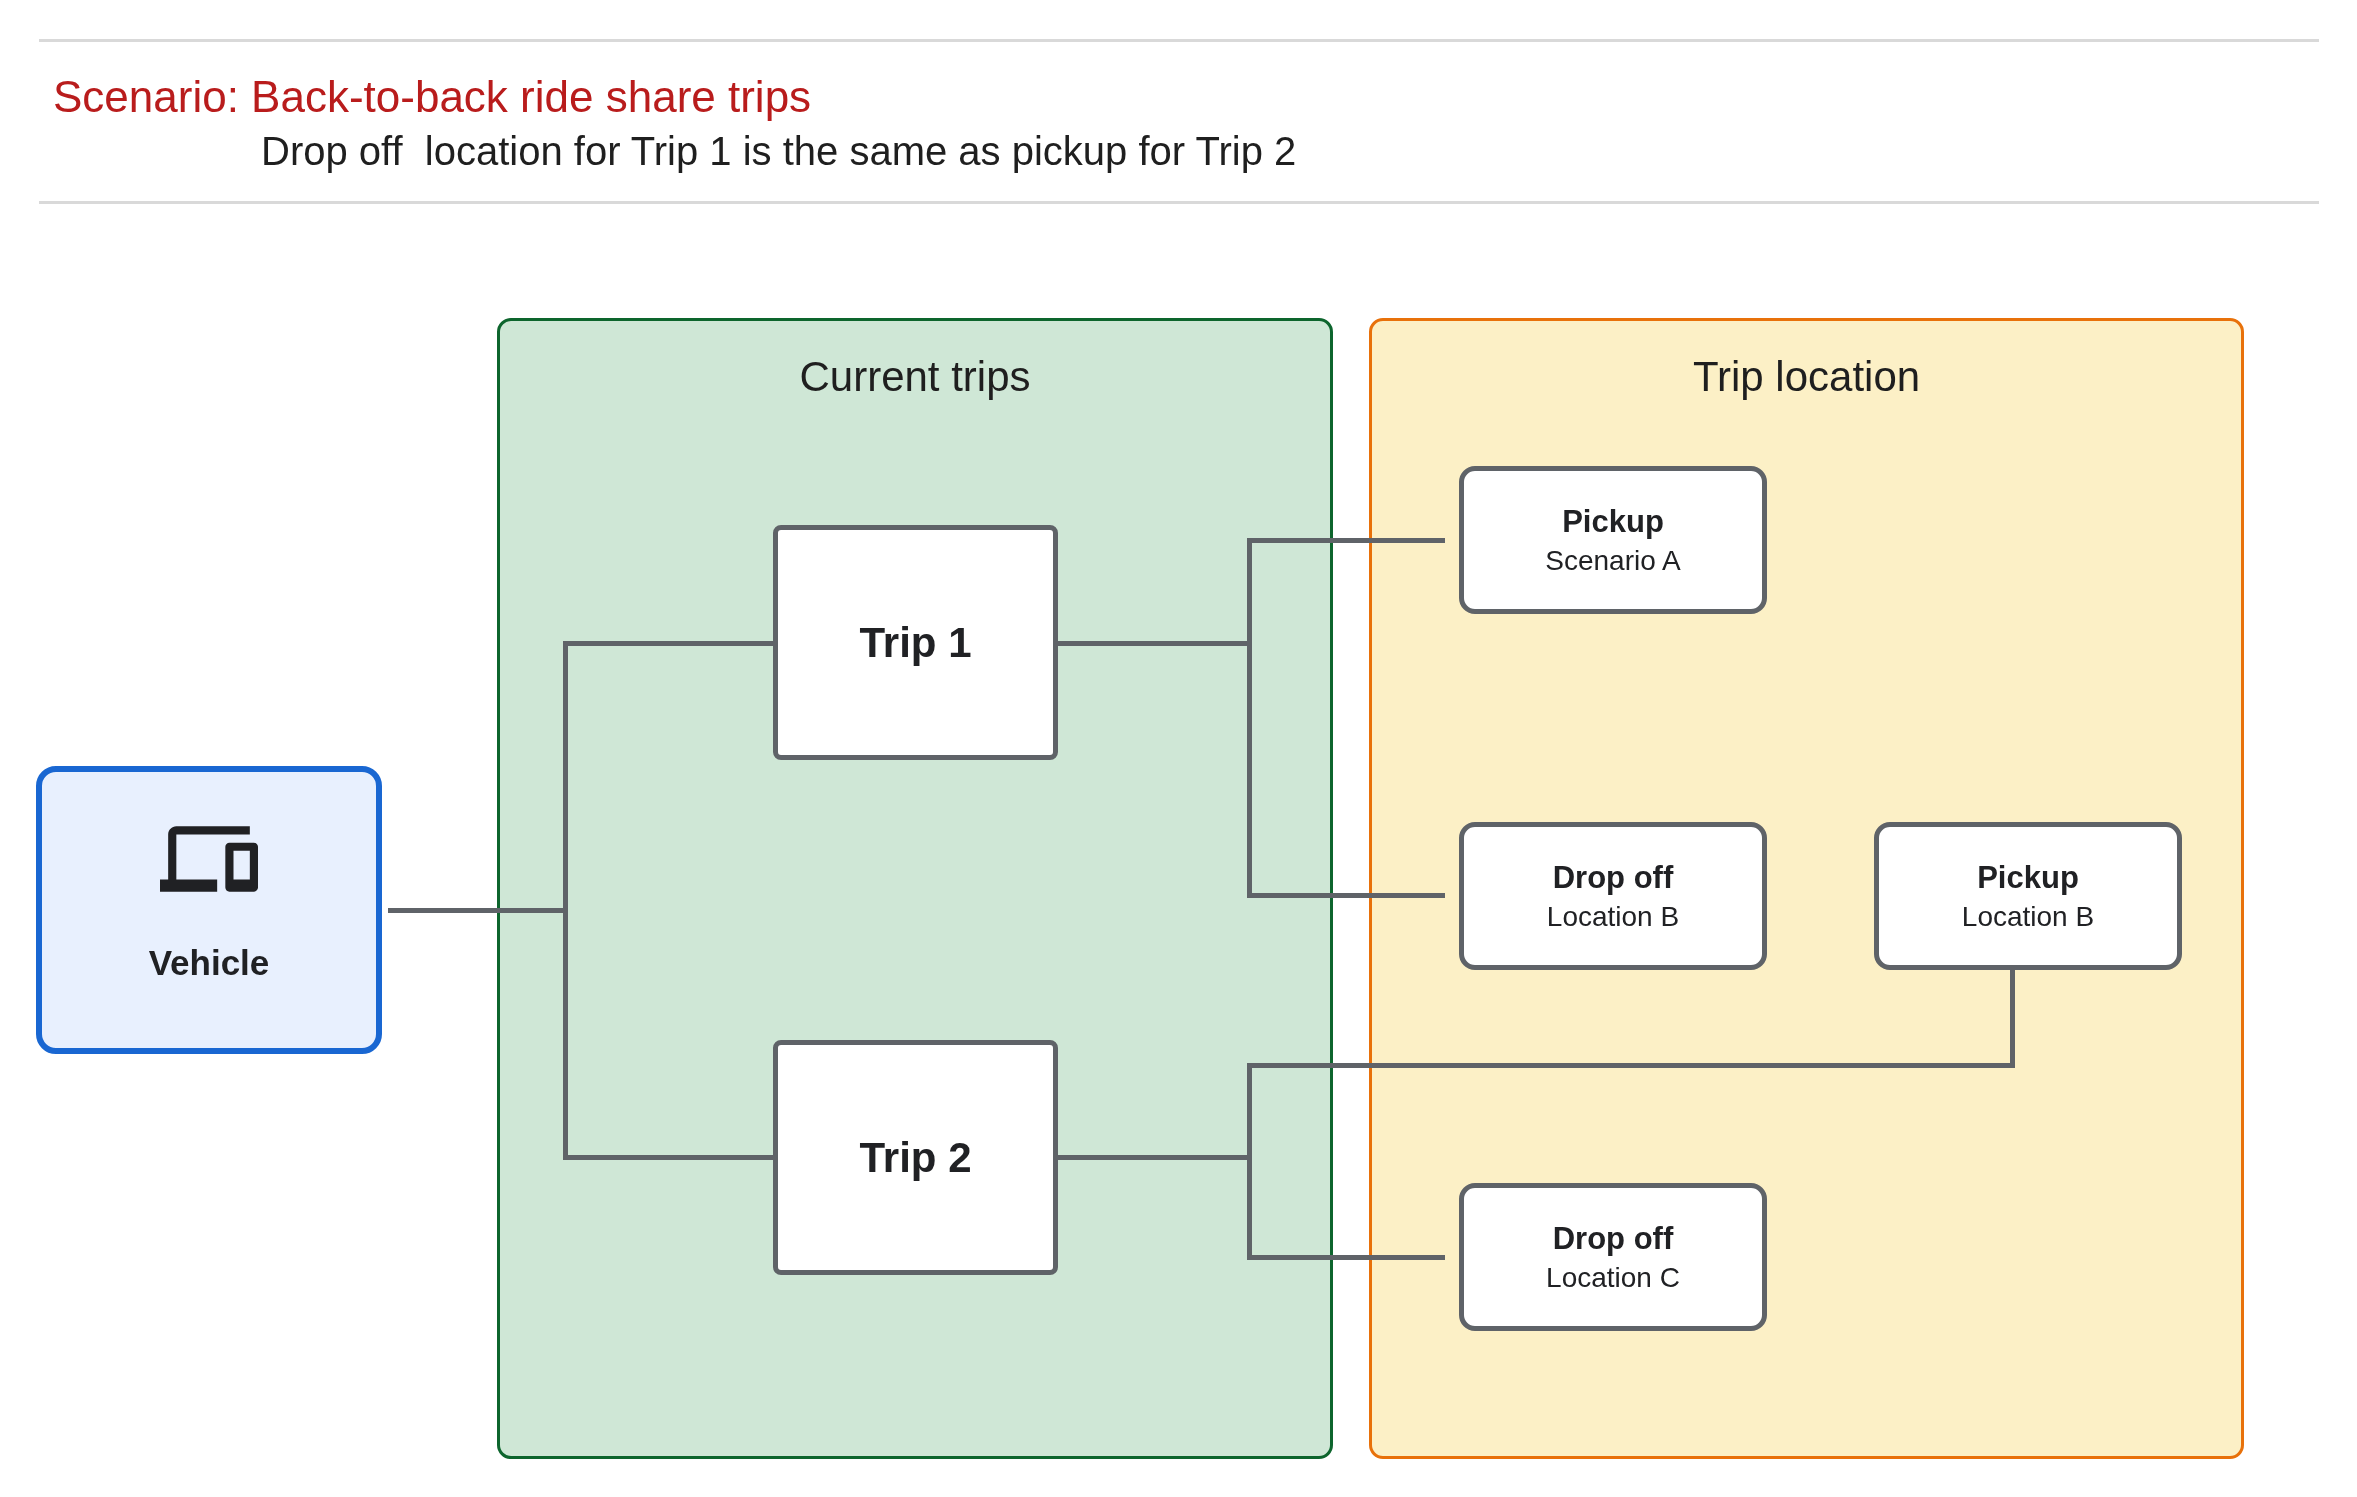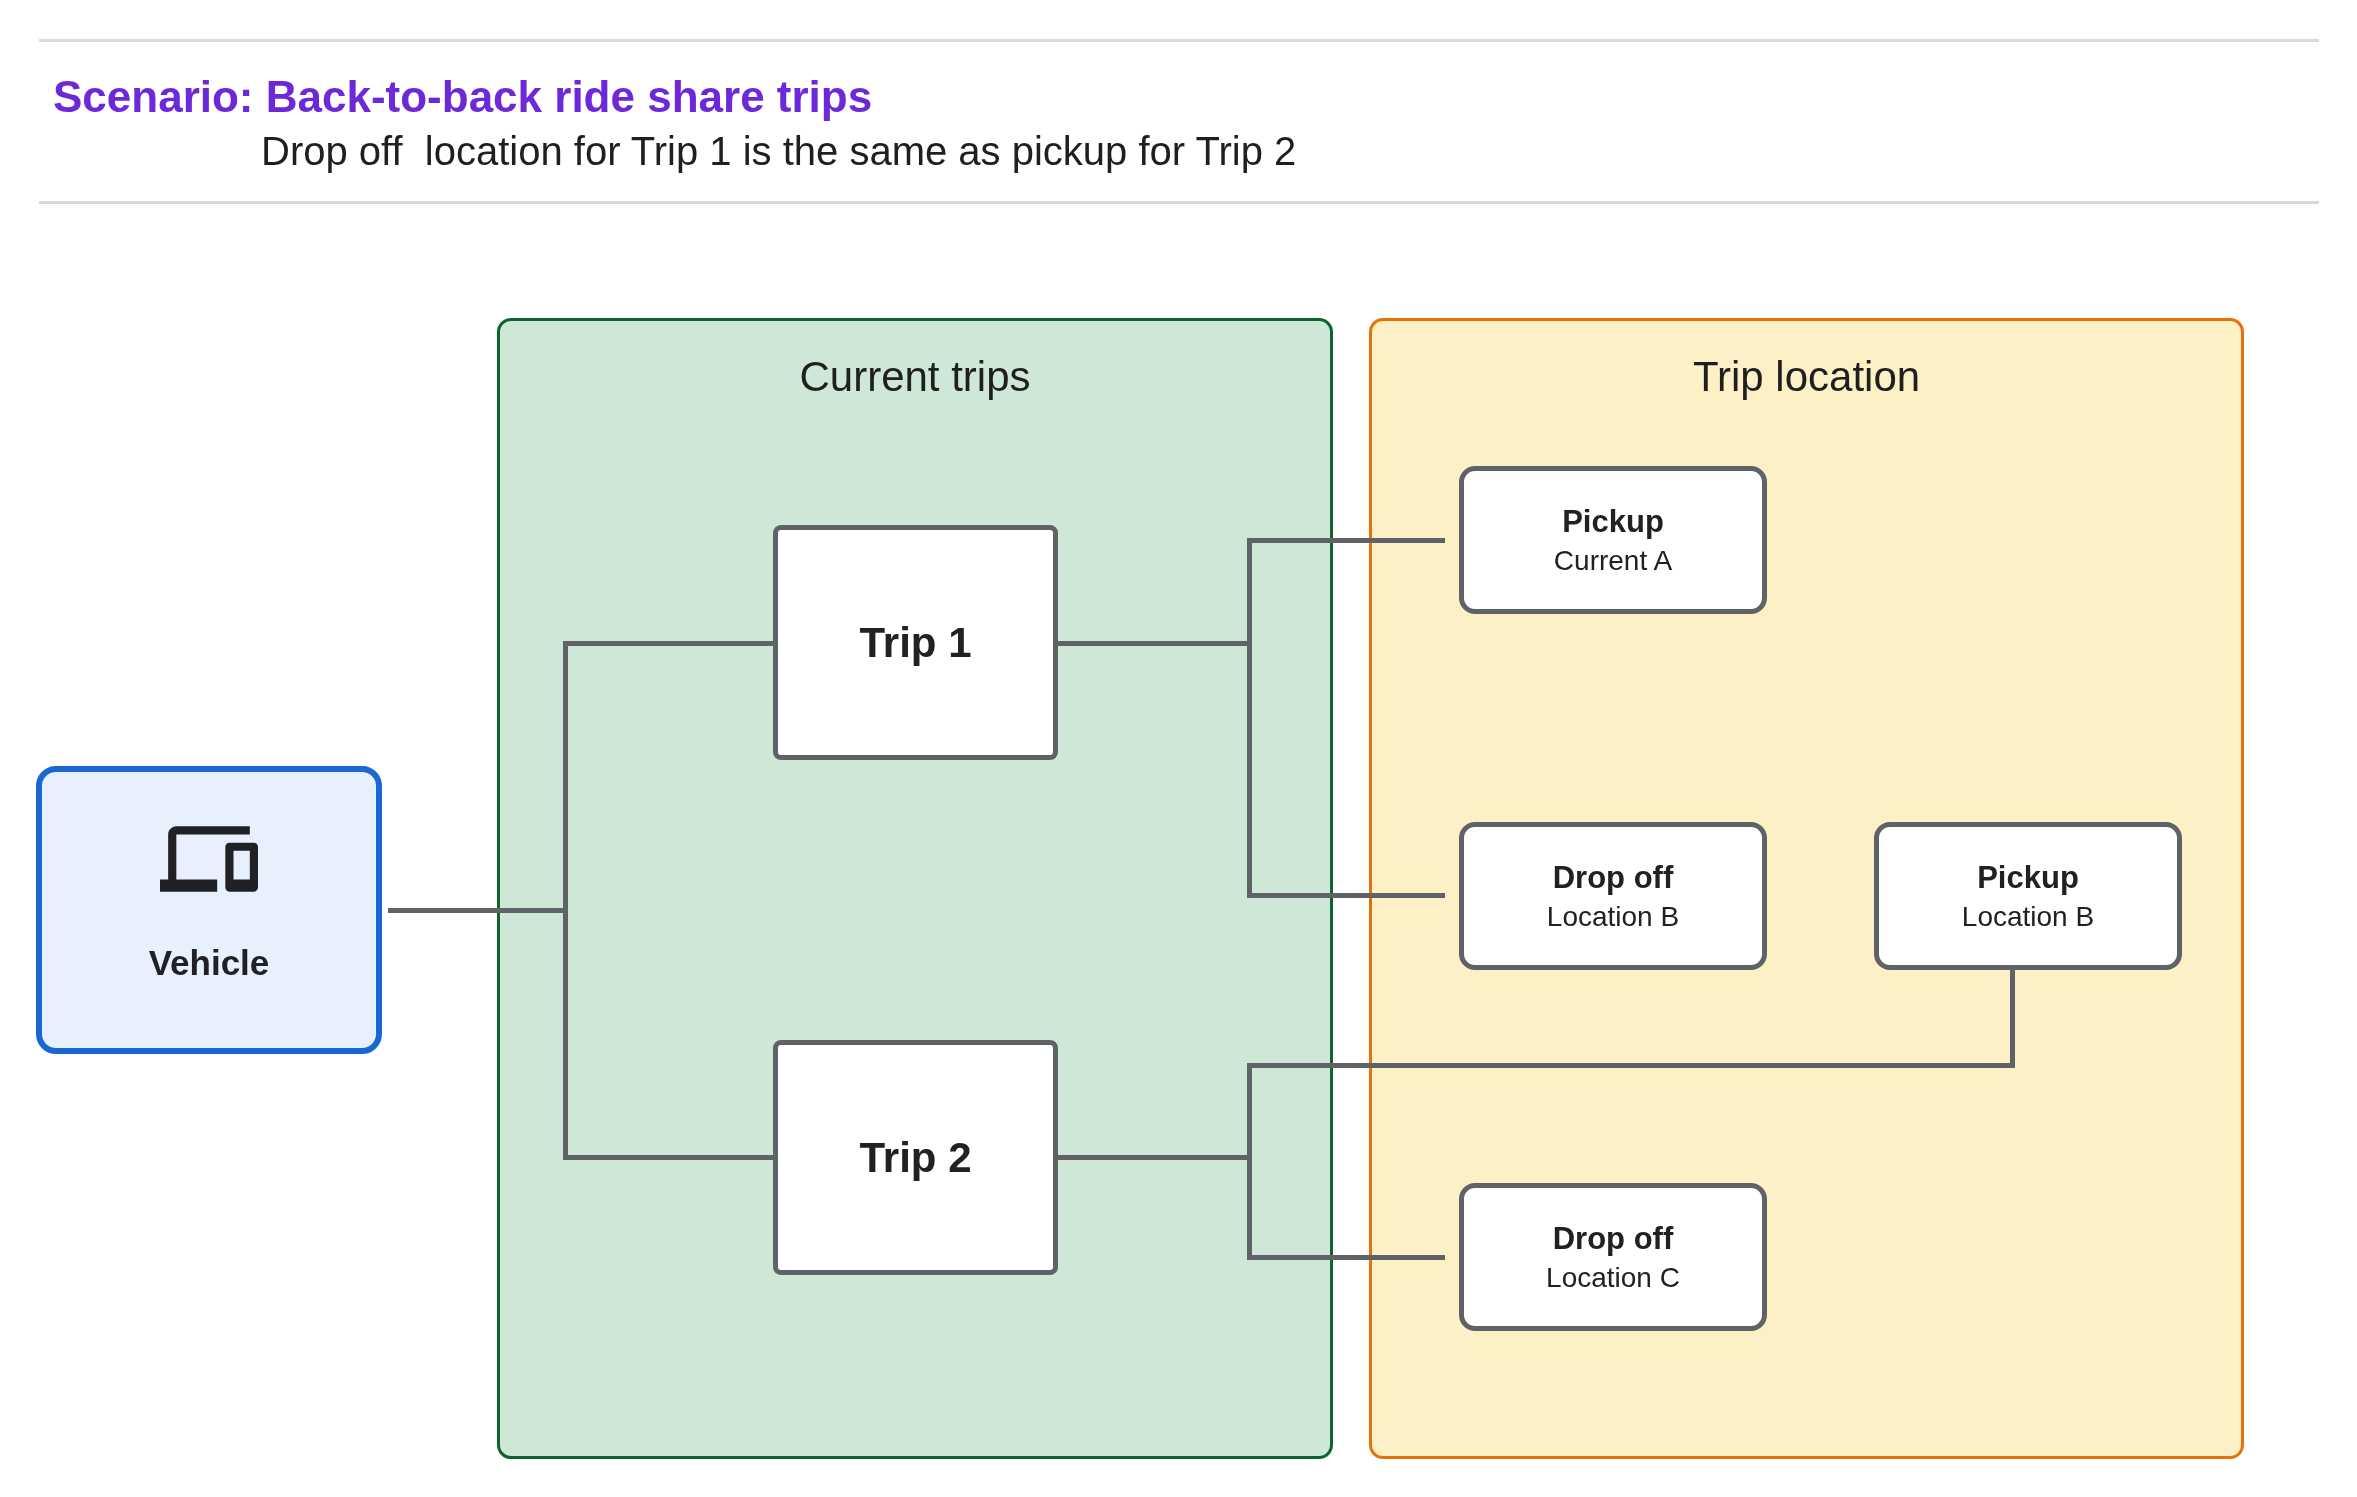--- a/index.html
+++ b/index.html
@@ -10,21 +10,21 @@
   }
   *{margin:0;padding:0;box-sizing:border-box;}
   html,body{background:#fff;}
   body{font-family:"Liberation Sans", sans-serif; color:var(--text-dark);}
   .stage{position:relative;width:2357px;height:1497px;background:#fff;overflow:hidden;}
 
   .rule{position:absolute;left:39px;width:2280px;height:3px;background:var(--rule-gray);}
   .rule.top{top:39px;}
   .rule.bottom{top:201px;}
 
-  .doc-title{position:absolute;left:53px;top:72px;font-size:44px;font-weight:700;color:#6d28d9;white-space:pre;}
+  .doc-title{position:absolute;left:53px;top:72px;font-size:44px;font-weight:400;color:#b91c1c;white-space:pre;}
   .doc-subtitle{position:absolute;left:261px;top:129px;font-size:40px;font-weight:400;color:#1f1f1f;white-space:pre;}
 
   .group{position:absolute;top:318px;height:1141px;border-radius:14px;}
   .group.green{left:497px;width:836px;background:var(--green-fill);border:3px solid var(--green-border);}
   .group.orange{left:1369px;width:875px;background:var(--yellow-fill);border:3px solid var(--orange-border);}
   .group-title{margin-top:32px;text-align:center;font-size:42px;font-weight:400;color:#1f1f1f;}
 
   .conn{position:absolute;background:var(--connector-gray);}
 
   .vehicle-box{position:absolute;left:36px;top:766px;width:346px;height:288px;background:var(--blue-fill);
@@ -94,21 +94,21 @@
 
   <div class="trip-box t1">
     <span>Trip 1</span>
   </div>
   <div class="trip-box t2">
     <span>Trip 2</span>
   </div>
 
   <div class="wp-box wp-a">
     <div class="wp-title">Pickup</div>
-    <div class="wp-sub">Current A</div>
+    <div class="wp-sub">Scenario A</div>
   </div>
   <div class="wp-box wp-b-drop">
     <div class="wp-title">Drop off</div>
     <div class="wp-sub">Location B</div>
   </div>
   <div class="wp-box wp-b-pick">
     <div class="wp-title">Pickup</div>
     <div class="wp-sub">Location B</div>
   </div>
   <div class="wp-box wp-c-drop">

